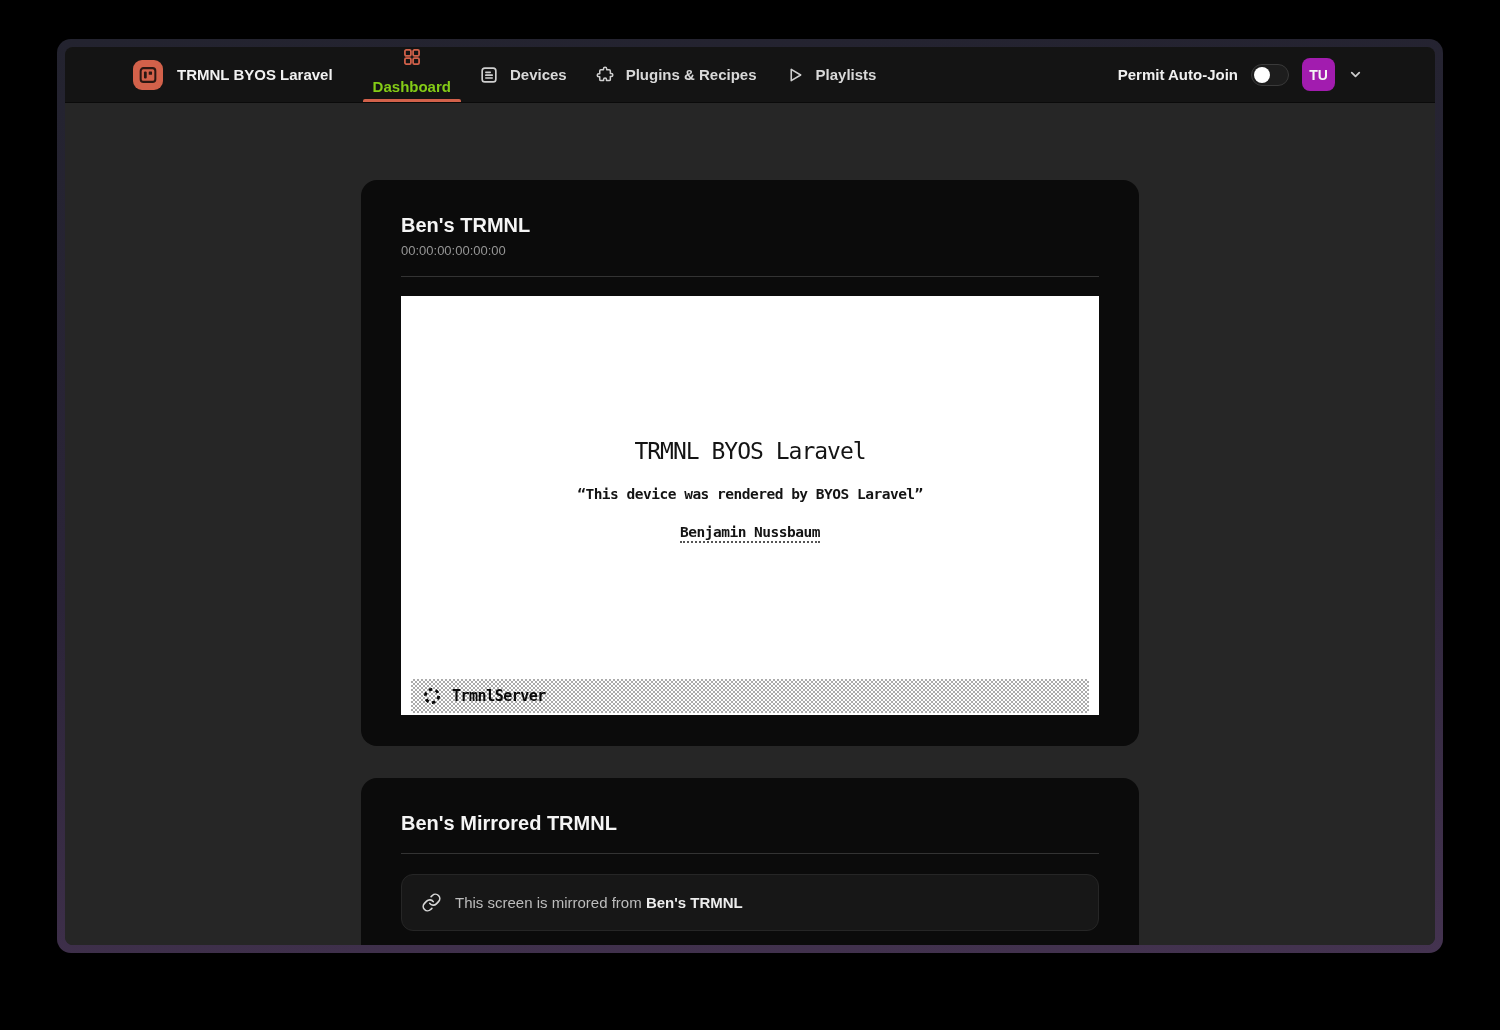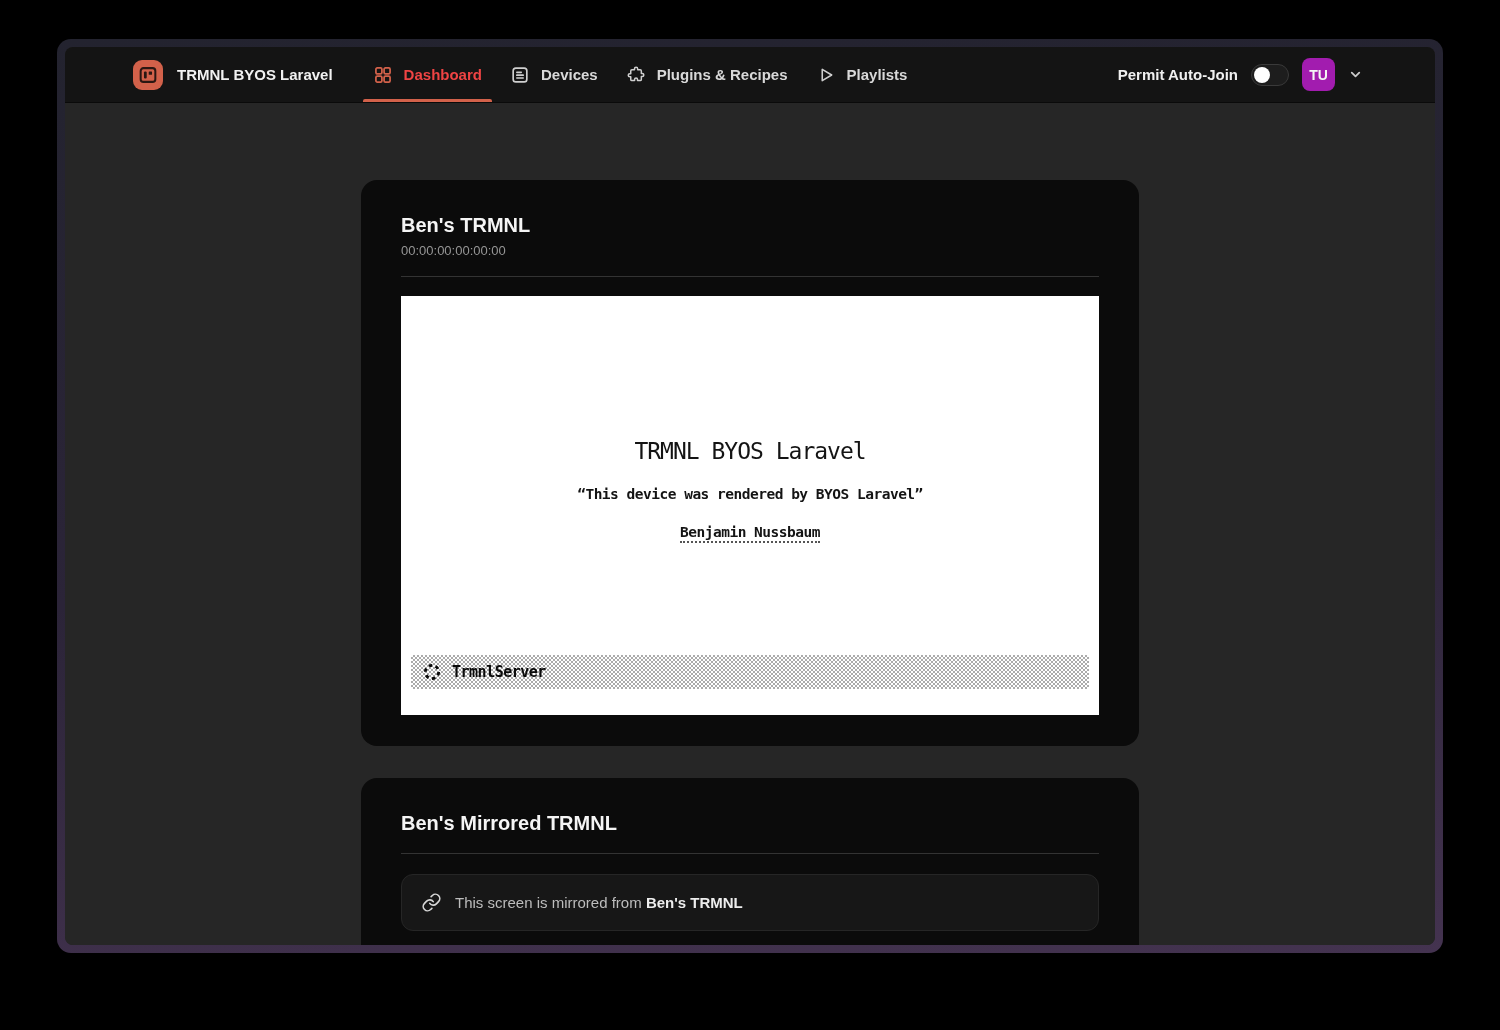--- a/index.html
+++ b/index.html
@@ -28,21 +28,21 @@
     display:flex; align-items:center; justify-content:center; color:#2b1712;
   }
   .brand-title{ font-size:15px; font-weight:700; color:#f2f2f2; white-space:nowrap; }
 
   .tabs{ display:flex; align-items:stretch; gap:8px; }
   .tab{
     display:flex; align-items:center; gap:11px; padding:0 10px; cursor:pointer;
     color:#d9d9d9; font-size:15px; font-weight:600; position:relative; white-space:nowrap;
   }
   .tab .ticon{ display:flex; align-items:center; color:#cfcfcf; }
-  .tab.active{ color:#ef4444; }
+  .tab.active{ color:#84cc16;flex-direction:column; }
   .tab.active .ticon{ color:#d2614a; }
   .tab.active::after{
     content:""; position:absolute; left:0; right:0; bottom:0; height:3px;
     background:#d2614a; border-radius:2px 2px 0 0;
   }
 
   .nav-right{ margin-left:auto; display:flex; align-items:center; gap:13px; }
   .autojoin-label{ font-size:15px; font-weight:700; color:#f0f0f0; white-space:nowrap; }
   .toggle{
     width:38px; height:22px; border-radius:11px; background:#1d1d1d;
@@ -86,21 +86,21 @@
     margin-top:22px; font-family:"DejaVu Sans Mono","Liberation Mono",monospace;
     font-weight:700; font-size:14.5px; letter-spacing:-0.5px; color:#141414;
   }
   .screen-author{ margin-top:21px; }
   .screen-author span{
     font-family:"DejaVu Sans Mono","Liberation Mono",monospace;
     font-weight:700; font-size:14.5px; letter-spacing:-0.5px; color:#141414;
     border-bottom:2px dotted #555; padding-bottom:1px;
   }
   .screen-badge{
-    position:absolute; left:10px; right:10px; bottom:26px; height:34px;
+    position:absolute; left:10px; right:10px; bottom:2px; height:34px;
     background:repeating-conic-gradient(#ababab 0% 25%, #ffffff 0% 50%) 0 0/4px 4px;
     display:flex; align-items:center; gap:10px; padding:0 11px;
   }
   .spinner-icon{ display:flex; align-items:center; color:#0a0a0a; }
   .badge-label{
     font-family:"DejaVu Sans Mono","Liberation Mono",monospace;
     font-weight:700; font-size:15px; letter-spacing:-0.5px; color:#0a0a0a;
   }
 
   

